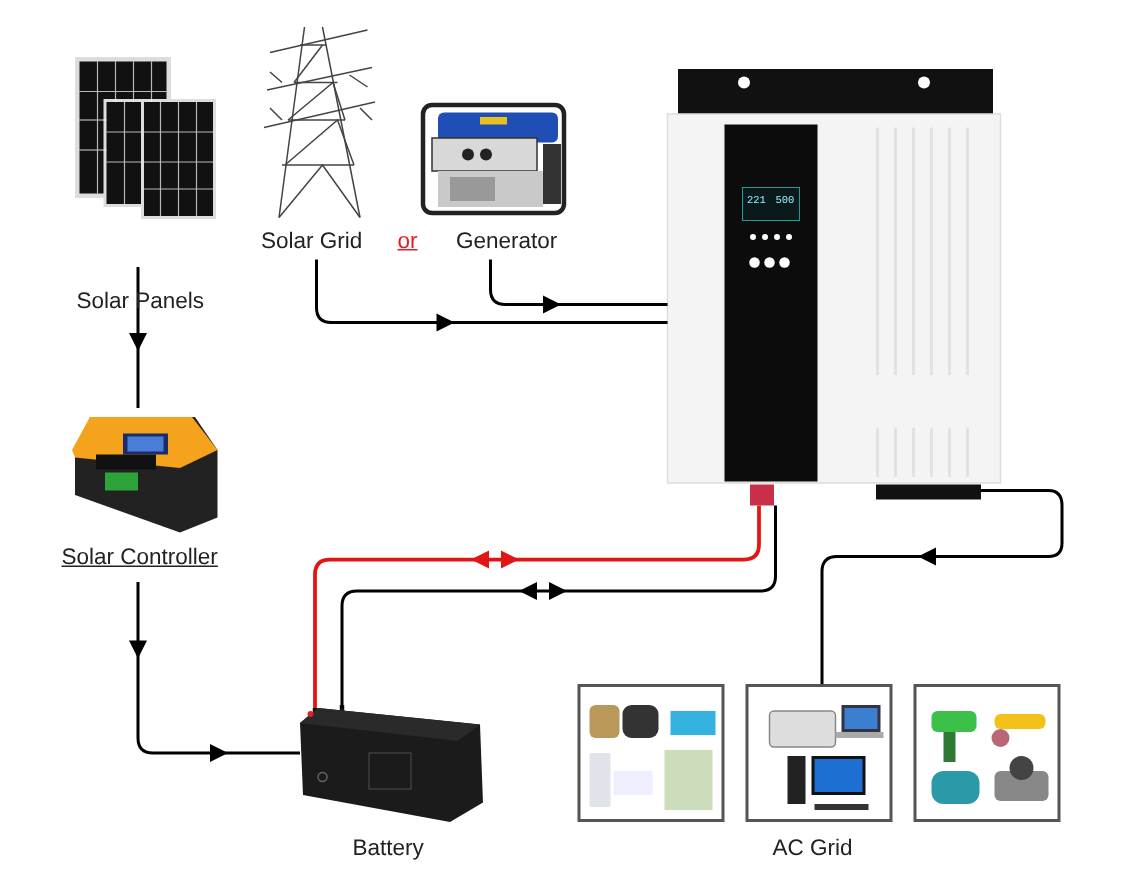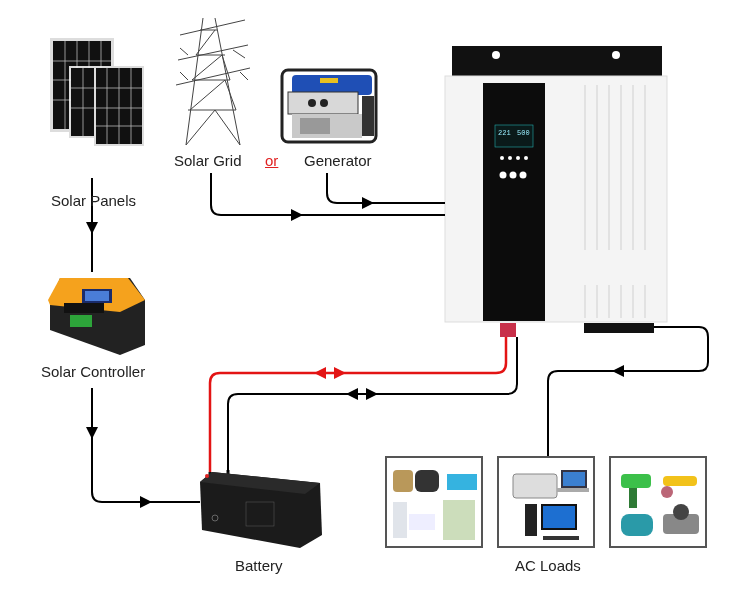--- a/index.html
+++ b/index.html
@@ -146,23 +146,23 @@
   <g fill="#e31414">
     <polygon points="326,367 326,379 314,373"></polygon>
     <polygon points="334,367 334,379 346,373"></polygon>
   </g>
 </svg>
 
 <div class="label" style="left:51px;top:152px;margin-top:40px;">Solar Panels</div>
 <div class="label" style="left:174px;top:152px;">Solar Grid</div>
 <div class="label or" style="left:265px;top:152px;">or</div>
 <div class="label" style="left:292px;top:152px;margin-left:12px;">Generator</div>
-<div class="label" style="left:41px;top:363px;">Solar Controller</div>
+<div class="label" style="left:41px;top:363px;text-decoration:underline;">Solar Controller</div>
 <div class="label" style="left:235px;top:557px;">Battery</div>
-<div class="label" style="left:515px;top:557px;">AC Loads</div>
+<div class="label" style="left:515px;top:557px;">AC Grid</div>
 
 <div class="load-box" style="left:385px;top:456px;">
   <svg width="94" height="88">
     <rect x="6" y="12" width="20" height="22" rx="4" fill="#b9985a"></rect>
     <rect x="28" y="12" width="24" height="22" rx="6" fill="#333"></rect>
     <rect x="60" y="16" width="30" height="16" fill="#35b3e0"></rect>
     <rect x="6" y="44" width="14" height="36" fill="#e0e4ea"></rect>
     <rect x="22" y="56" width="26" height="16" fill="#eef"></rect>
     <rect x="56" y="42" width="32" height="40" fill="#cdb"></rect>
   </svg>

